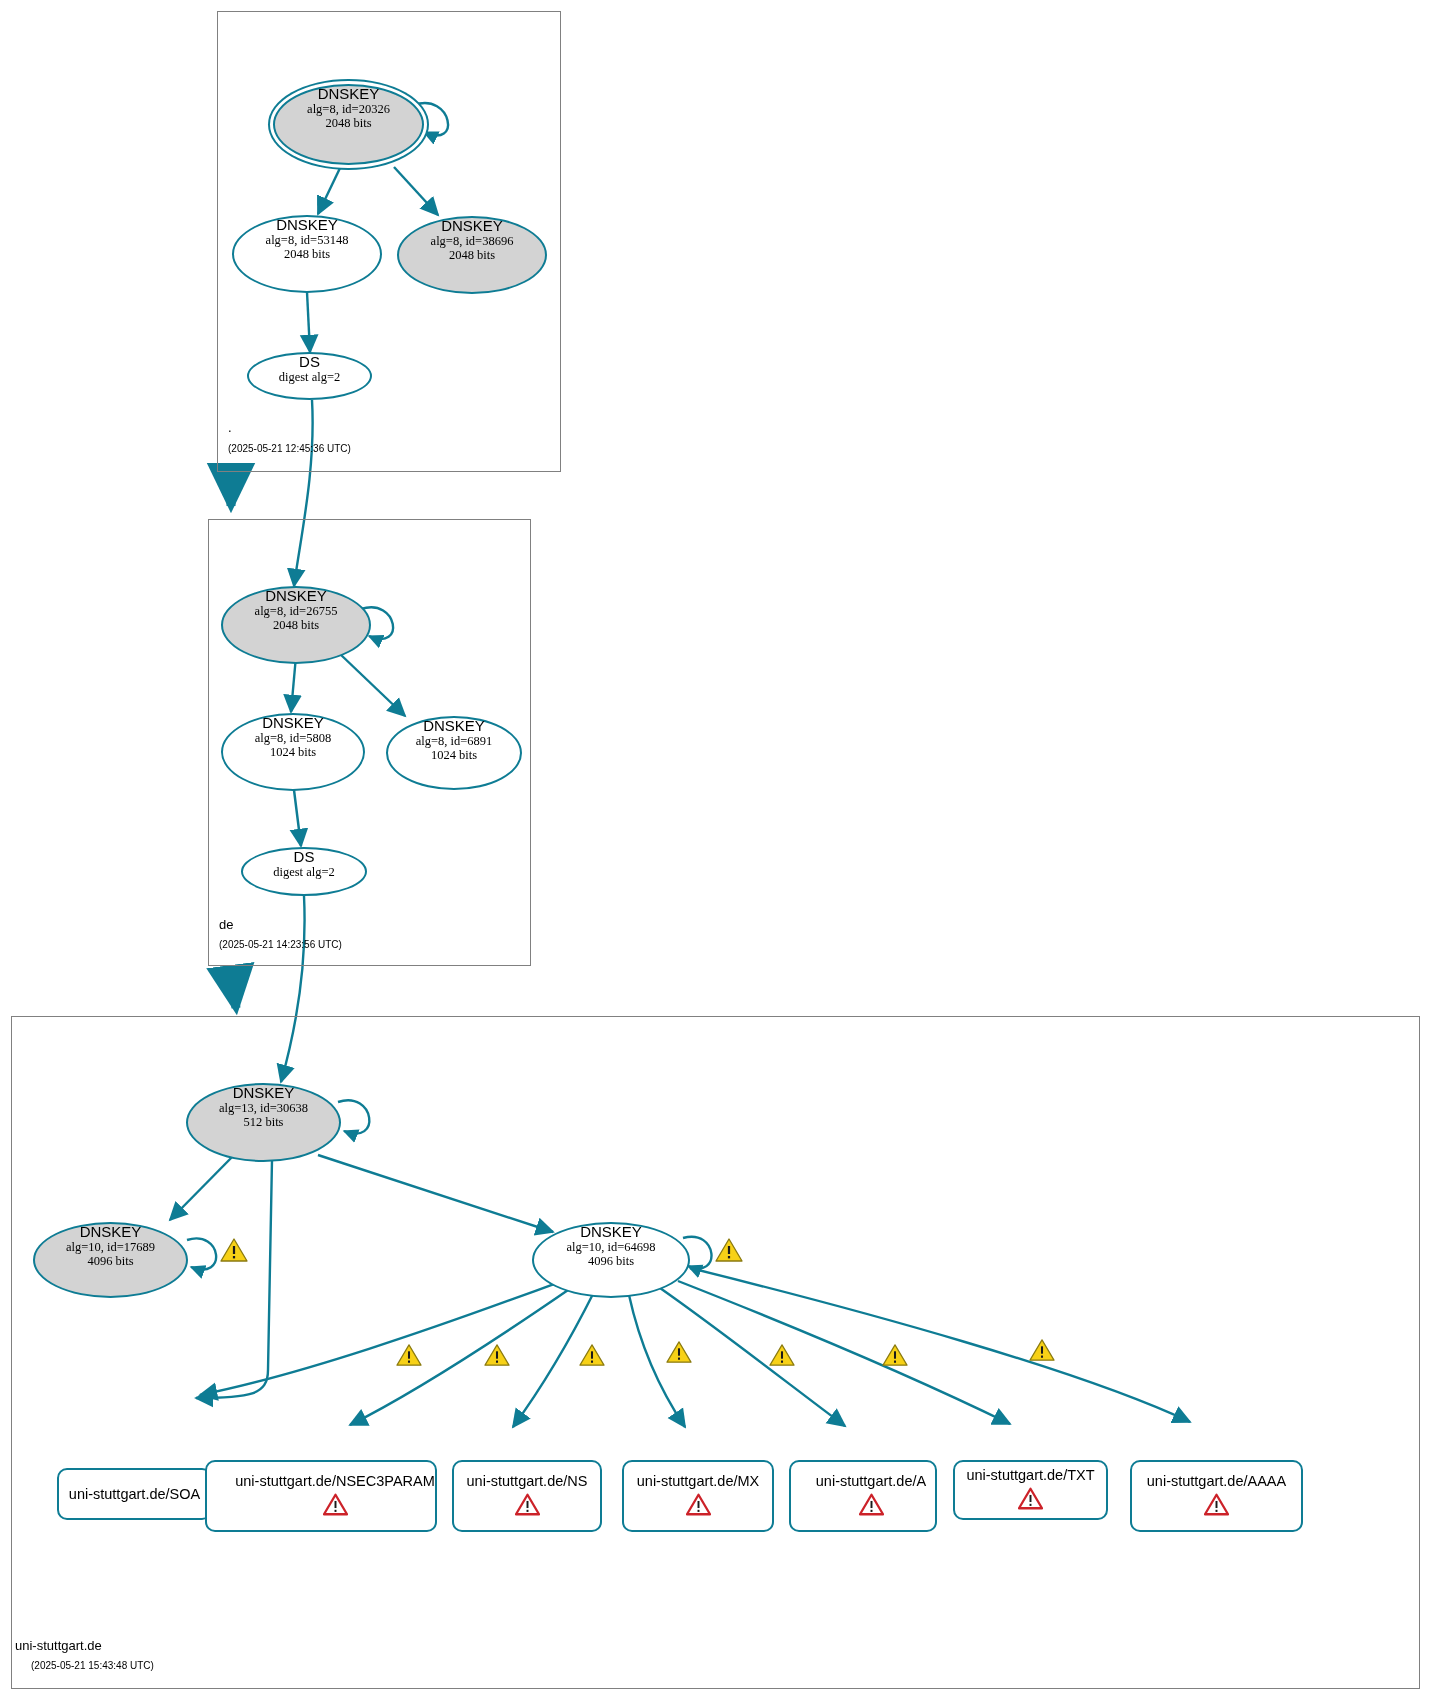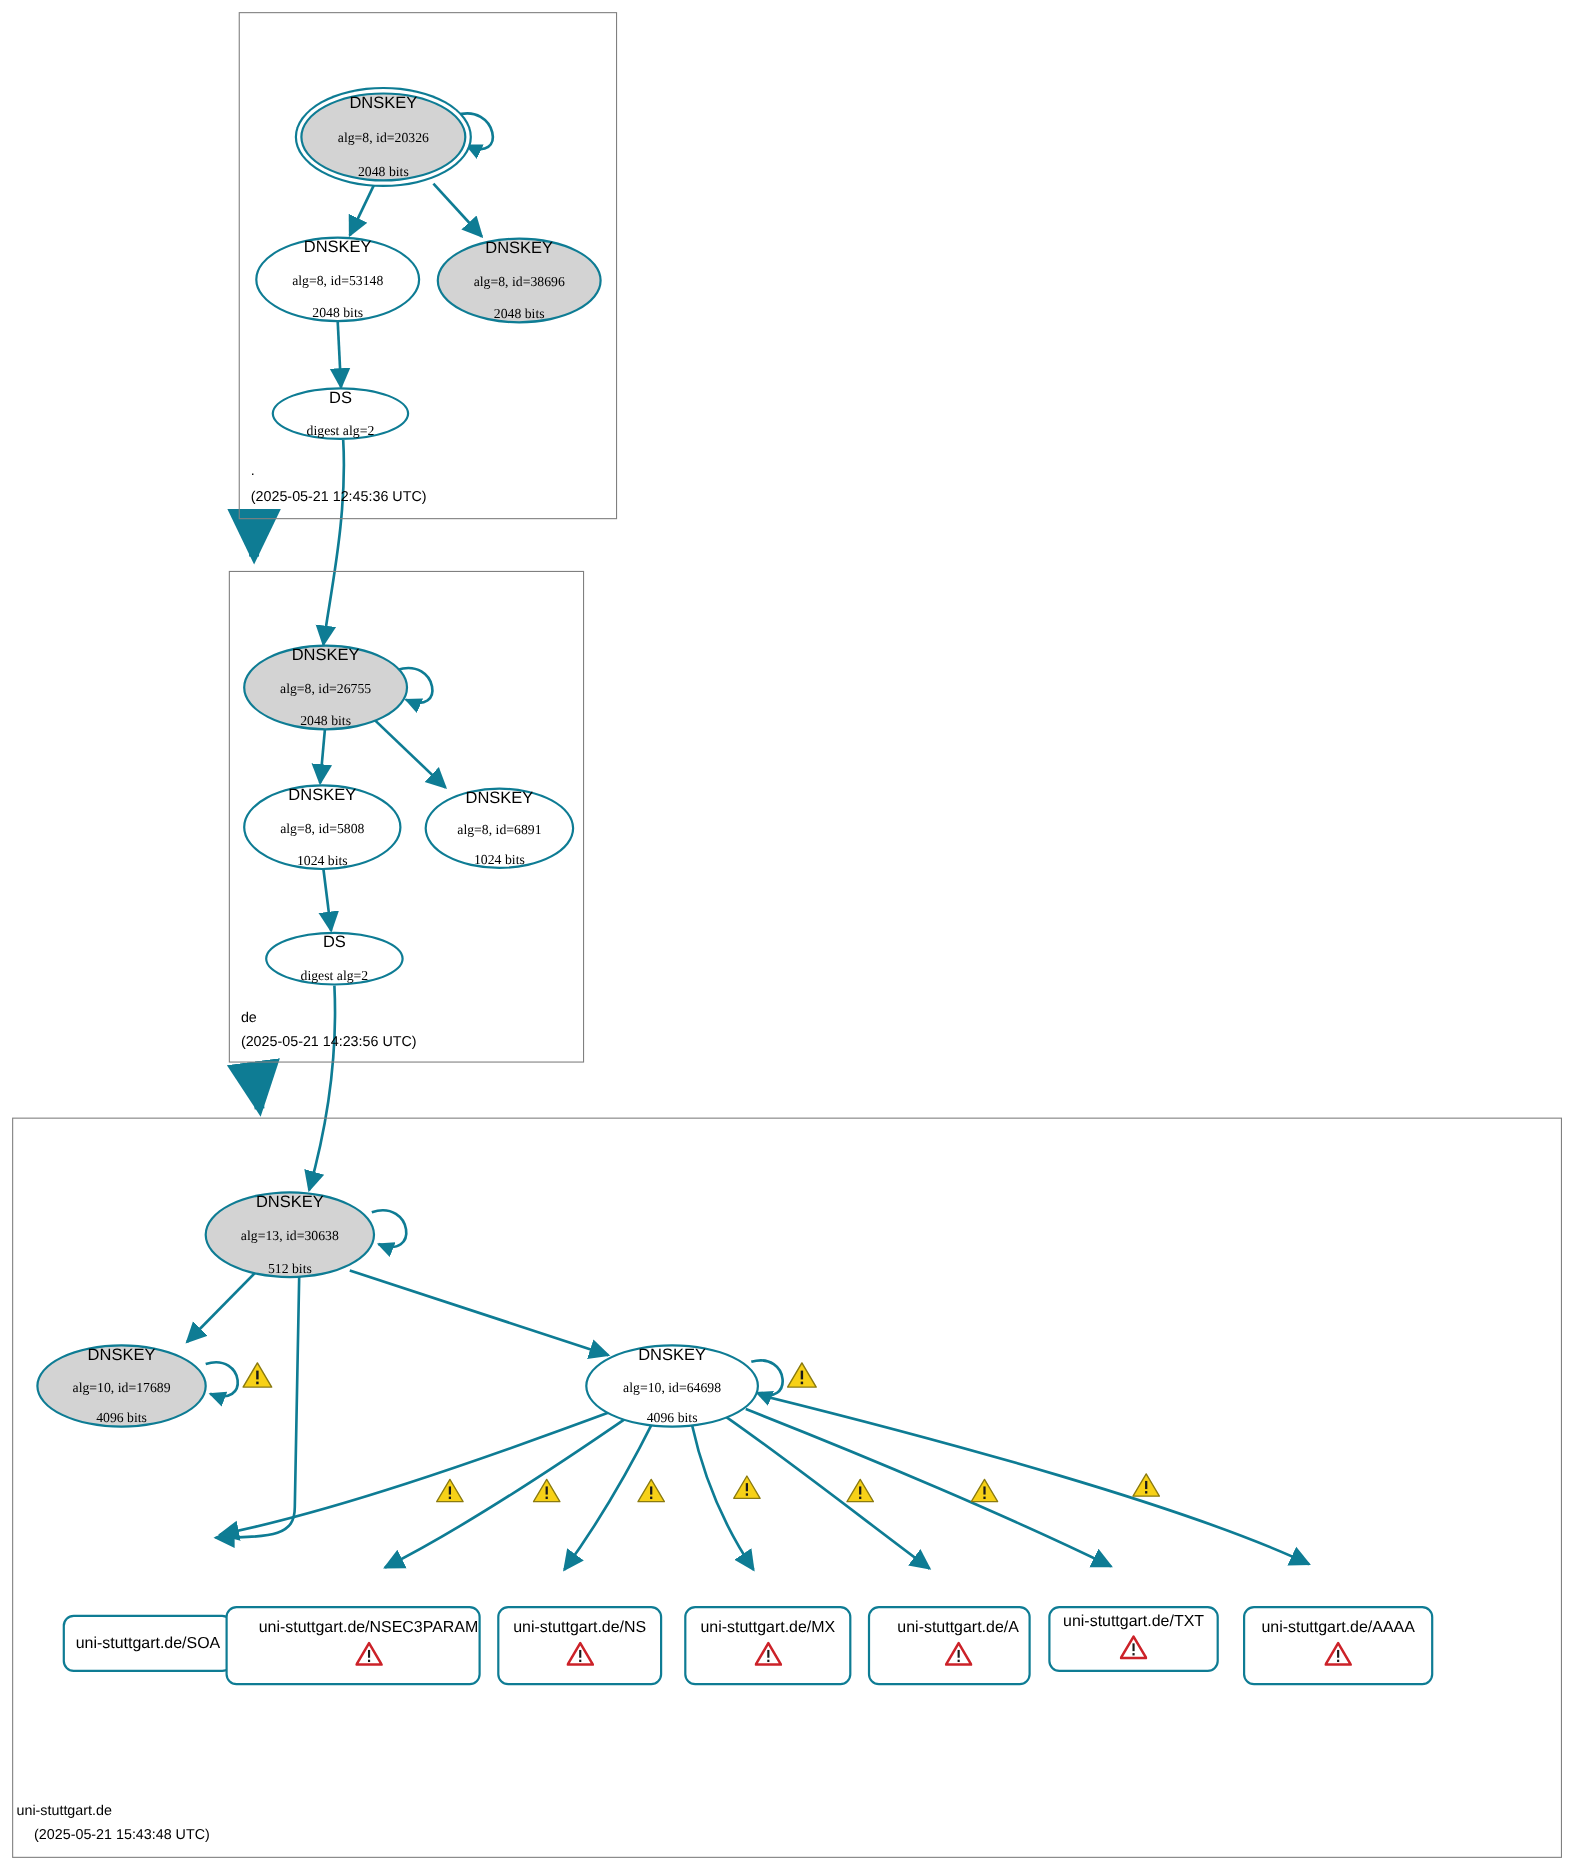--- a/index.html
+++ b/index.html
@@ -1,23 +1,23 @@
 <!DOCTYPE html>
 <html><head>
 <meta charset="utf-8">
 <style>
   html,body{margin:0;padding:0;background:#ffffff;}
   body{width:1431px;height:1700px;position:relative;font-family:"Liberation Sans",sans-serif;overflow:hidden;}
   #root-canvas{position:absolute;left:0;top:0;width:1431px;height:1700px;}
   svg.layer{position:absolute;left:0;top:0;width:1431px;height:1700px;pointer-events:none;}
   .zone-box{position:absolute;border:1px solid #808080;background:transparent;box-sizing:border-box;}
   .zone-label{position:absolute;font-family:"Liberation Sans",sans-serif;font-size:13px;color:#000;white-space:nowrap;}
-  .zone-time{position:absolute;font-family:"Liberation Sans",sans-serif;font-size:13px;color:#000;white-space:nowrap;}
-
-  .node{position:absolute;display:flex;flex-direction:column;align-items:center;justify-content:space-between;text-align:center;box-sizing:border-box;}
+  .zone-time{position:absolute;font-family:"Liberation Sans",sans-serif;font-size:10px;color:#000;white-space:nowrap;}
+
+  .node{position:absolute;display:flex;flex-direction:column;align-items:center;justify-content:flex-start;text-align:center;box-sizing:border-box;}
   .ellipse{border:2px solid #0e7c94;border-radius:50%;background:#ffffff;}
   .ellipse.filled{background:#d3d3d3;}
   .ellipse.dbl{box-shadow:0 0 0 3px #ffffff, 0 0 0 5px #0e7c94;}
   .n-title{font-family:"Liberation Sans",sans-serif;font-size:15px;color:#000;line-height:1.05;}
   .n-sub{font-family:"Liberation Serif",serif;font-size:12.5px;color:#000;line-height:1.15;}
   .rr-box{position:absolute;border:2px solid #0e7c94;border-radius:10px;background:#ffffff;display:flex;
           flex-direction:column;align-items:center;justify-content:center;box-sizing:border-box;}
   .rr-label{font-family:"Liberation Sans",sans-serif;font-size:14.5px;color:#000;white-space:nowrap;}
   .tri{position:absolute;}
   .tri svg{display:block;}

